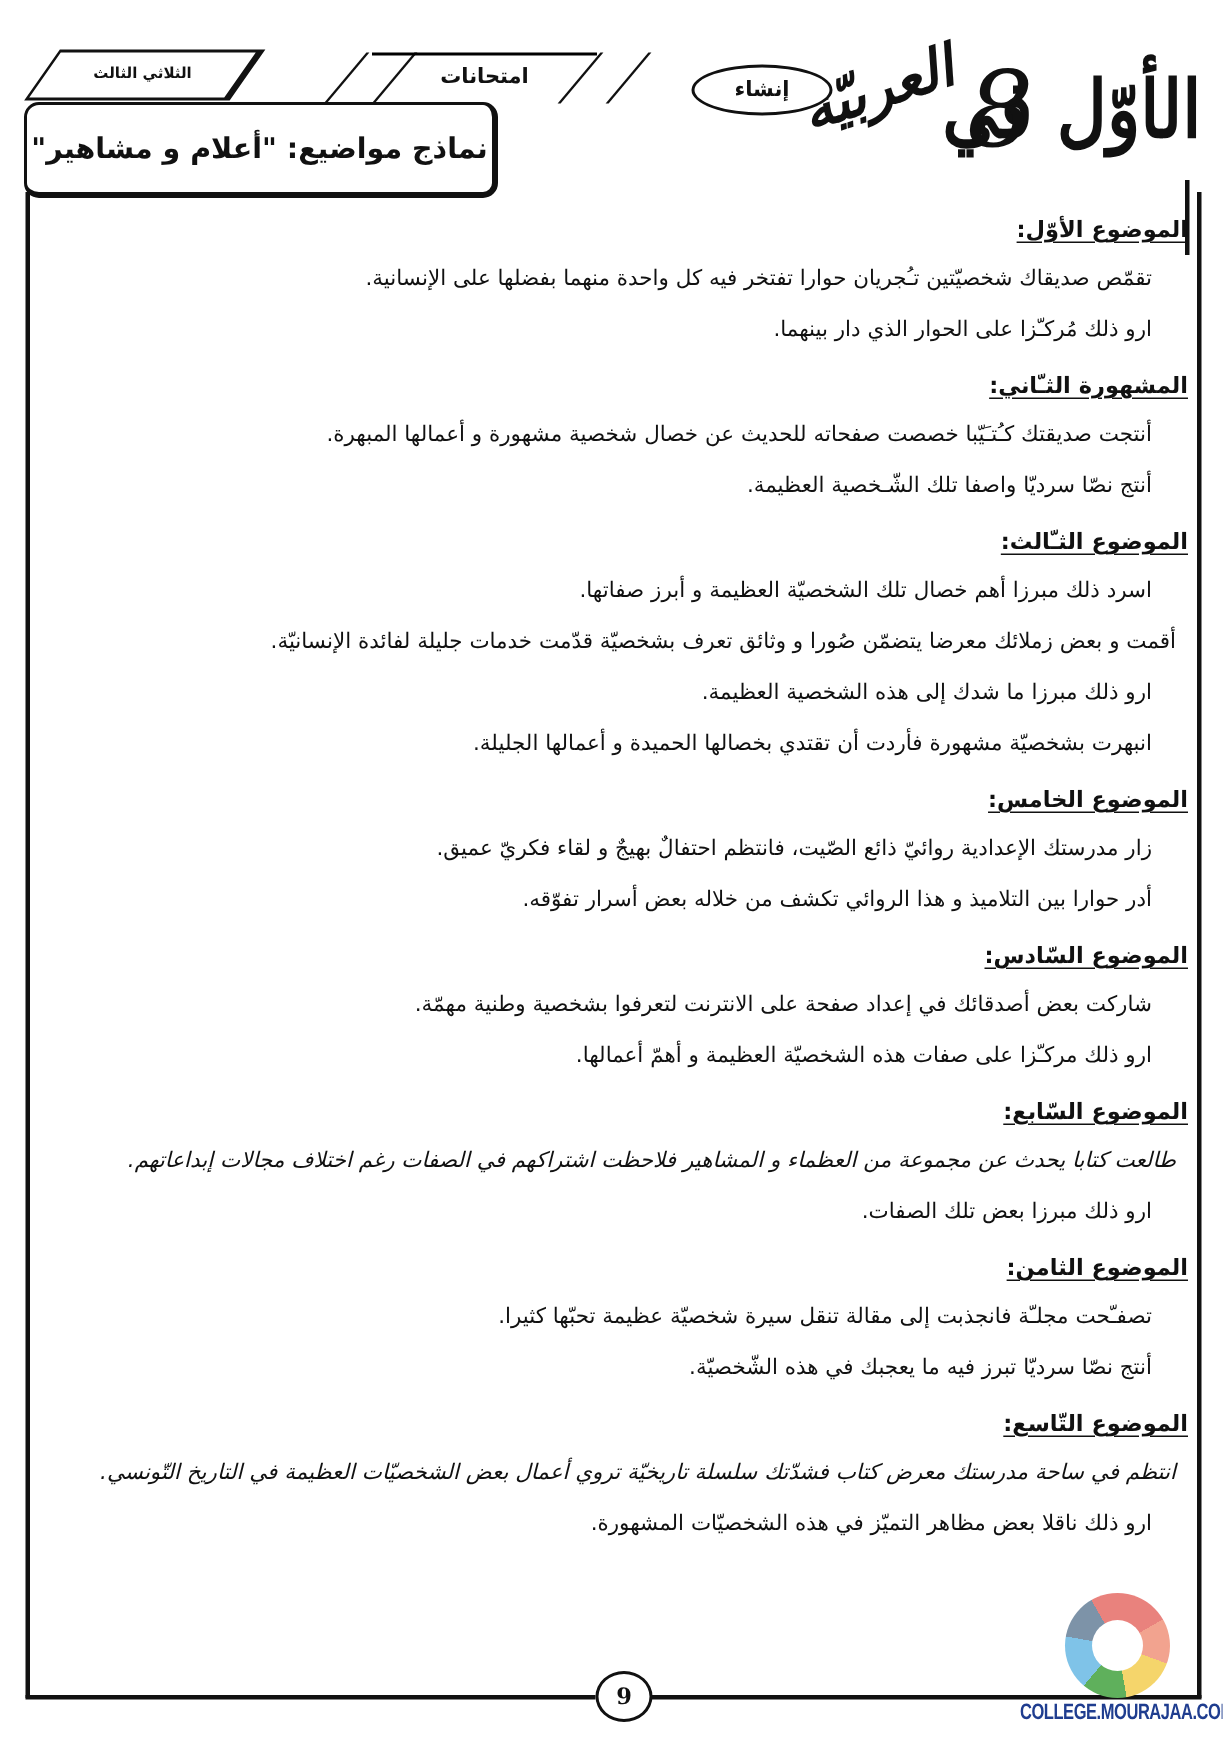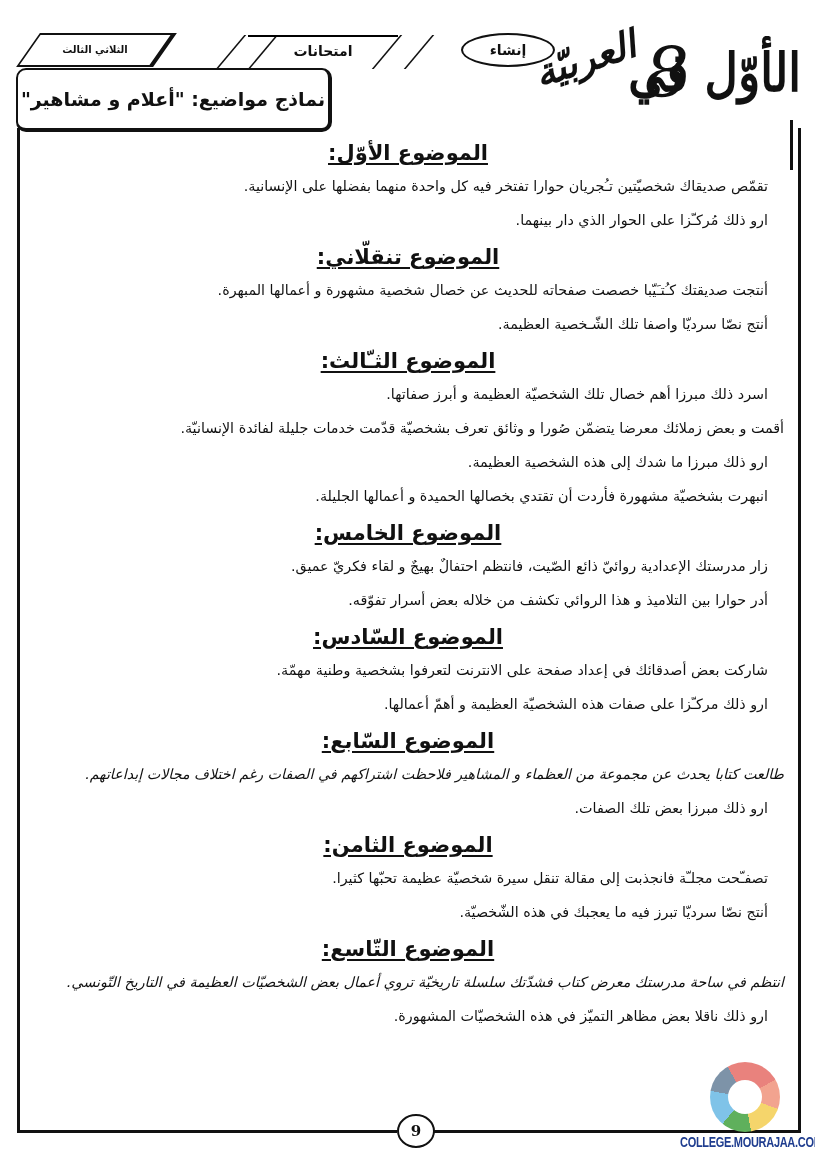--- a/index.html
+++ b/index.html
@@ -14,21 +14,21 @@
   .logo-main { position:absolute; right:6px; top:18px; font-family:"DejaVu Serif", serif;
                font-weight:bold; font-size:46px; letter-spacing:-1px; color:#111;
                transform:scaleY(1.15); }
   .logo-script { position:absolute; right:170px; top:8px; font-family:"DejaVu Serif", serif;
                  font-style:italic; font-weight:bold; font-size:38px; color:#111;
                  transform:rotate(-18deg); }
   .logo-eight { position:absolute; right:118px; top:10px; font-family:"DejaVu Serif", serif;
                 font-size:70px; color:#111; line-height:1; font-style:italic; }
   .logo-vline { position:absolute; right:14px; top:92px; width:3px; height:50px; background:#111; }
 
-  .pill { position:absolute; left:461px; top:33px; width:90px; height:30px;
+  .pill { position:absolute; left:461px; top:43px; width:90px; height:30px;
           border:2px solid #111; border-radius:50%; display:flex; align-items:center;
           justify-content:center; font-weight:bold; font-size:14px; background:#fff; }
 
   .tab-exams { position:absolute; left:218px; top:35px; width:210px; height:30px; }
   .tab-exams .band { position:absolute; left:30px; top:0; width:150px; height:28px;
                      border-top:2px solid #000000; display:flex; align-items:center;
                      justify-content:center; font-weight:bold; font-size:14px; }
   .tab-exams .slant { position:absolute; top:0; width:30px; height:34px;
                       border-left:2px solid #111; border-right:2px solid #111;
                       transform:skewX(-40deg); }
@@ -54,22 +54,22 @@
   .frame-bottom-l { position:absolute; left:17px; top:1130px; width:380px; height:3px; background:#111; }
   .frame-bottom-r { position:absolute; left:432px; top:1130px; width:369px; height:3px; background:#111; }
   .page-num { position:absolute; left:397px; top:1114px; width:34px; height:30px;
               border:2px solid #111; border-radius:50%; background:#fff;
               display:flex; align-items:center; justify-content:center;
               font-family:"DejaVu Serif", serif; font-weight:bold; font-size:15px; direction:ltr; }
 
   
   .content { position:absolute; left:24px; top:136px; width:768px; direction:rtl; }
   .topic { margin:0; }
-  .topic-title { font-weight:bold; font-size:21px; text-decoration:underline;
-                 text-underline-offset:3px; margin:0; padding:6px 0 4px 0; line-height:22px;text-align:center; }
+  .topic-title { font-weight:bold; font-size:15px; text-decoration:underline;
+                 text-underline-offset:3px; margin:0; padding:6px 0 4px 0; line-height:22px; }
   .topic-line { font-size:14.3px; line-height:20px; margin:4px; padding:4px 20px 6px 0; }
   .topic-line.wide { padding-right:4px; text-align:justify; text-align-last:right;font-style:italic; }
 
   
   .wm { position:absolute; left:690px; top:1060px; width:110px; height:90px; }
   .wm-ring { position:absolute; left:20px; top:2px; width:70px; height:70px; border-radius:50%;
              background:conic-gradient(#e9827d 0 60deg,#f2a38f 60deg 110deg,#f5d56b 110deg 170deg,
              #5fb05c 170deg 220deg,#7fc3e8 220deg 280deg,#7d93a8 280deg 330deg,#e9827d 330deg 360deg); }
   .wm-hole { position:absolute; left:38px; top:20px; width:34px; height:34px; border-radius:50%; background:#fff; }
   .wm-text { position:absolute; left:-10px; top:76px; width:135px; text-align:center;
@@ -109,21 +109,21 @@
 <div class="frame-bottom-r"></div>
 <div class="page-num">9</div>
 
 <div class="content">
   <div class="topic">
     <p class="topic-title">الموضوع الأوّل:</p>
     <p class="topic-line">تقمّص صديقاك شخصيّتين تـُجريان حوارا تفتخر فيه كل واحدة منهما بفضلها على الإنسانية.</p>
     <p class="topic-line">ارو ذلك مُركـّزا على الحوار الذي دار بينهما.</p>
   </div>
   <div class="topic">
-    <p class="topic-title">الموضوع تنقلّاني:</p>
+    <p class="topic-title">المشهورة الثـّاني:</p>
     <p class="topic-line">أنتجت صديقتك كـُتـَيّبا خصصت صفحاته للحديث عن خصال شخصية مشهورة و أعمالها المبهرة.</p>
     <p class="topic-line">أنتج نصّا سرديّا واصفا تلك الشّـخصية العظيمة.</p>
   </div>
   <div class="topic">
     <p class="topic-title">الموضوع الثـّالث:</p>
     <p class="topic-line">اسرد ذلك مبرزا أهم خصال تلك الشخصيّة العظيمة و أبرز صفاتها.</p>
     <p class="topic-line" style="padding-right:4px">أقمت و بعض زملائك معرضا يتضمّن صُورا و وثائق تعرف بشخصيّة قدّمت خدمات جليلة لفائدة الإنسانيّة.</p>
   </div>
   <div class="topic">
     <p class="topic-line">ارو ذلك مبرزا ما شدك إلى هذه الشخصية العظيمة.</p>

